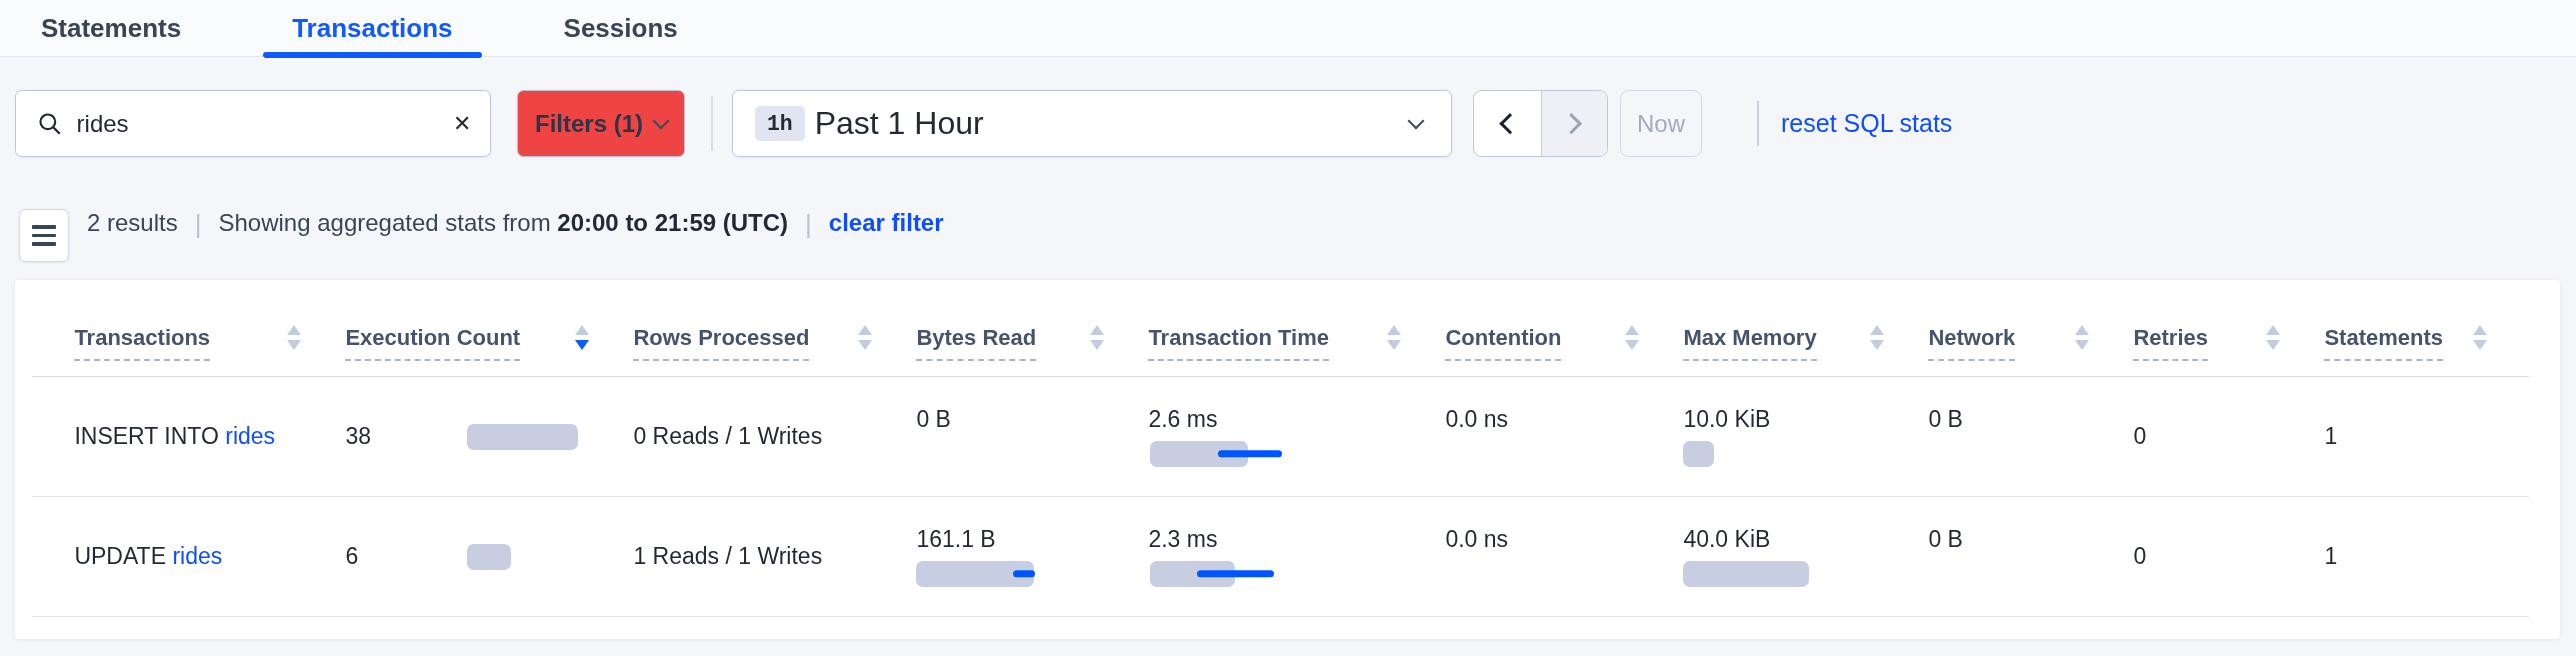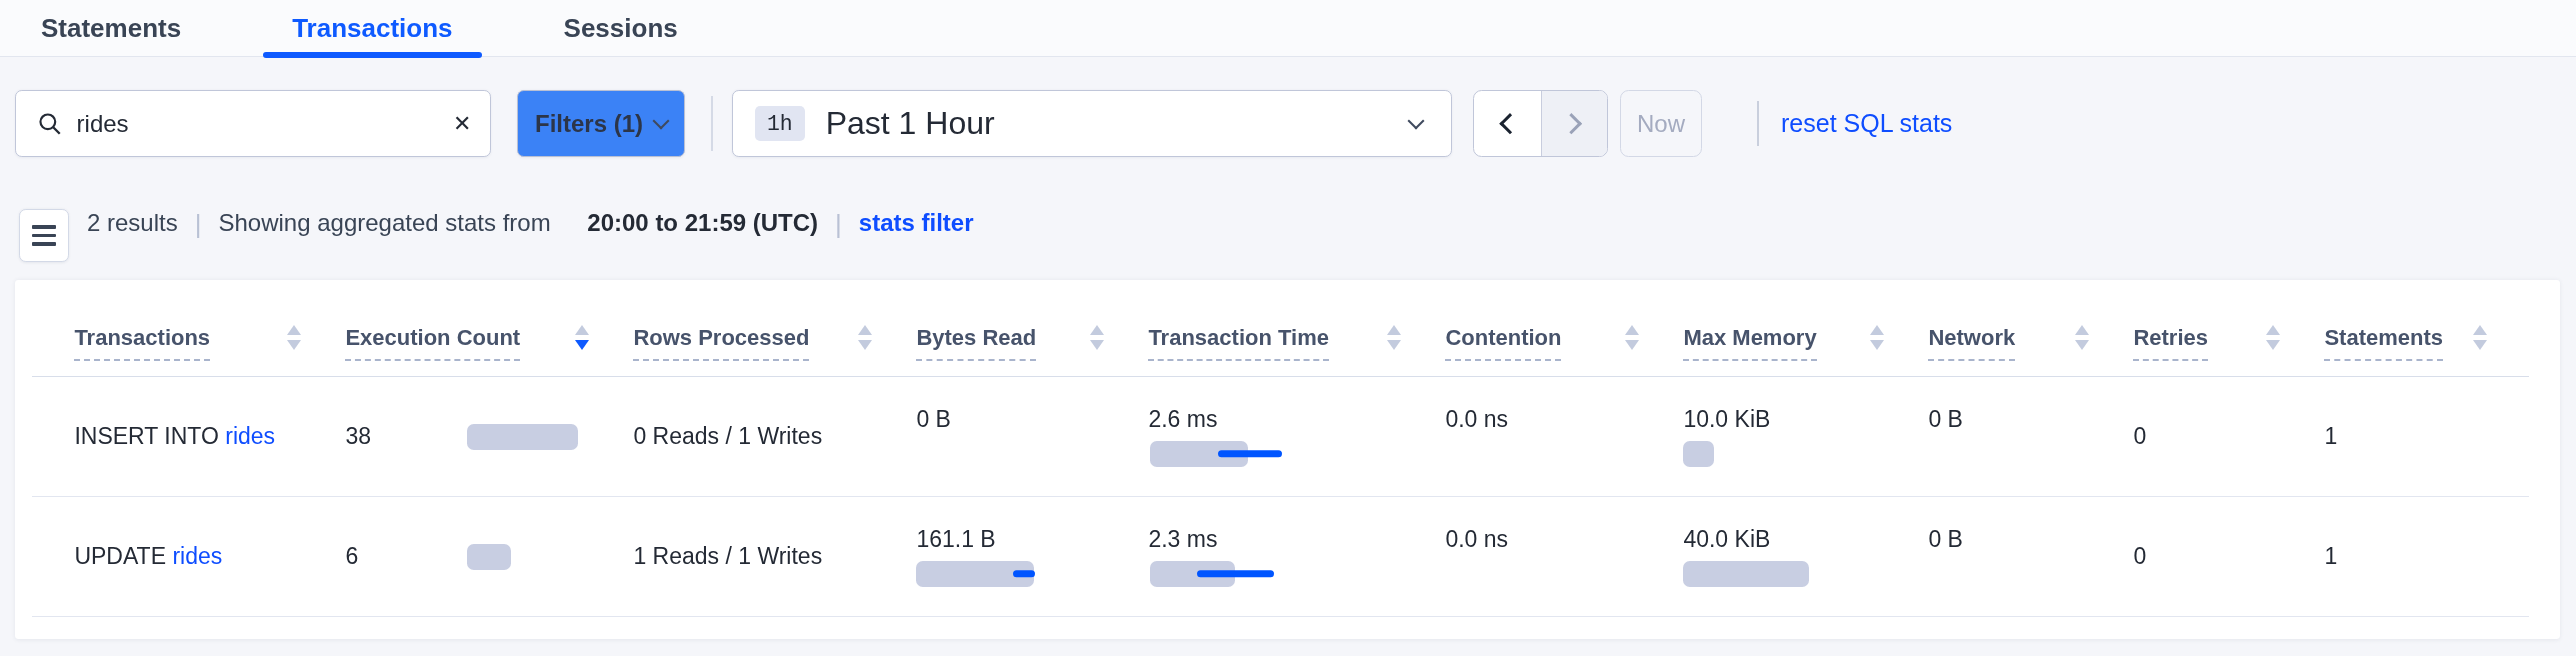--- a/index.html
+++ b/index.html
@@ -38,36 +38,36 @@
     display:flex; align-items:center; padding:0 19px 0 20.5px;
     box-shadow:0 0.9px 2.6px rgba(40,50,80,.06);
   }
   .searchbox input {
     flex:1; border:none; outline:none; font-size:24px; color:#242a35;
     font-family:"Liberation Sans", sans-serif; margin-left:13.7px; background:transparent;
   }
   .clear-x { font-size:22px; color:#242a35; cursor:pointer; line-height:1; }
   .filters-btn {
     position:absolute; left:517px; top:90px; width:168px; height:67px;
-    background:#3b82f6; border:1.7px solid #b9c0d4; border-radius:6.8px;
+    background:#ef4444; border:1.7px solid #b9c0d4; border-radius:6.8px;
     display:flex; align-items:center; justify-content:center; gap:12px;
     font-size:24px; font-weight:600; color:#2c3548; cursor:pointer;
     box-shadow:0 0.9px 2.6px rgba(40,50,80,.06);
   }
   .vdiv1 { position:absolute; left:711px; top:96px; width:1.7px; height:55px; background:#d5dae6; }
   .timepicker {
     position:absolute; left:732px; top:90px; width:720px; height:67px;
     background:#fff; border:1.7px solid #c0c6d9; border-radius:6.8px;
     display:flex; align-items:center; padding:0 29px 0 22px; cursor:pointer;
     box-shadow:0 0.9px 2.6px rgba(40,50,80,.06);
   }
   .time-badge {
     background:#e1e5f2; border-radius:5.1px; padding:5.1px 12px;
-    font-family:"Liberation Mono", monospace; font-weight:400;
-    font-size:21.4px; color:#242a35; margin-right:21px;text-align:center;
+    font-family:"Liberation Mono", monospace; font-weight:700;
+    font-size:21.4px; color:#242a35; margin-right:10px;text-align:center;
   }
   .time-label { font-size:32px; color:#242a35; flex:1; }
   .chev { display:inline-block; width:12px; height:12px; border-right:2.6px solid #3f4a5e; border-bottom:2.6px solid #3f4a5e; }
   .chev.down { transform:rotate(45deg); margin-top:-5.1px; }
   .chev.left  { transform:rotate(135deg); margin-left:5.1px; }
   .chev.right { transform:rotate(-45deg); margin-right:5.1px; }
   .nav-pair {
     position:absolute; left:1473px; top:90px; width:135px; height:67px;
     border:1.7px solid #c0c6d9; border-radius:8.5px; display:flex; overflow:hidden;
     background:#fff;
@@ -94,21 +94,21 @@
     background:#fff; border:1.7px solid #d3d9e7; border-radius:6.8px;
     display:flex; flex-direction:column; align-items:center; justify-content:center; gap:5.1px;
     cursor:pointer; box-shadow:0 0.9px 2.6px rgba(40,50,80,.08);
   }
   .colsel-btn .bar { width:24px; height:3.4px; background:#394455; border-radius:0.9px; }
   .results-line {
     position:absolute; left:87px; top:209px; height:53px;
     display:flex; align-items:flex-start; font-size:24px; color:#394455;
   }
   .results-line .sep { color:#b9c1d4; font-weight:300; margin:0 17px; font-size:26px; }
-  .results-line b { color:#242a35; font-weight:700;margin-left:30px; }
+  .results-line b { color:#242a35; font-weight:700; }
   .clear-filter { color:#0e4dff; font-weight:600; cursor:pointer; }
   
   .card {
     position:absolute; left:15.4px; top:280px; width:2545px; height:359px;
     background:#fff; border-radius:3.4px;
     box-shadow:0 0.9px 4.3px rgba(40,50,80,.08);
   }
   .thead, .trow {
     margin:0 31px 0 17px;
     display:grid;
@@ -209,21 +209,21 @@
   <span class="bar"></span>
   <span class="bar"></span>
   <span class="bar"></span>
 </div>
 
 <div class="results-line">
   <span>2 results</span>
   <span class="sep">|</span>
   <span><span>Showing aggregated stats from </span><b>20:00 to 21:59 (UTC)</b></span>
   <span class="sep">|</span>
-  <span class="clear-filter">stats filter</span>
+  <span class="clear-filter">clear filter</span>
 </div>
 
 <div class="card">
 
   <div class="thead">
     <div class="th">
       <span class="lbl">Transactions</span>
       <span class="sorter">
           <span class="arr-up"></span>
           <span class="arr-down"></span>

